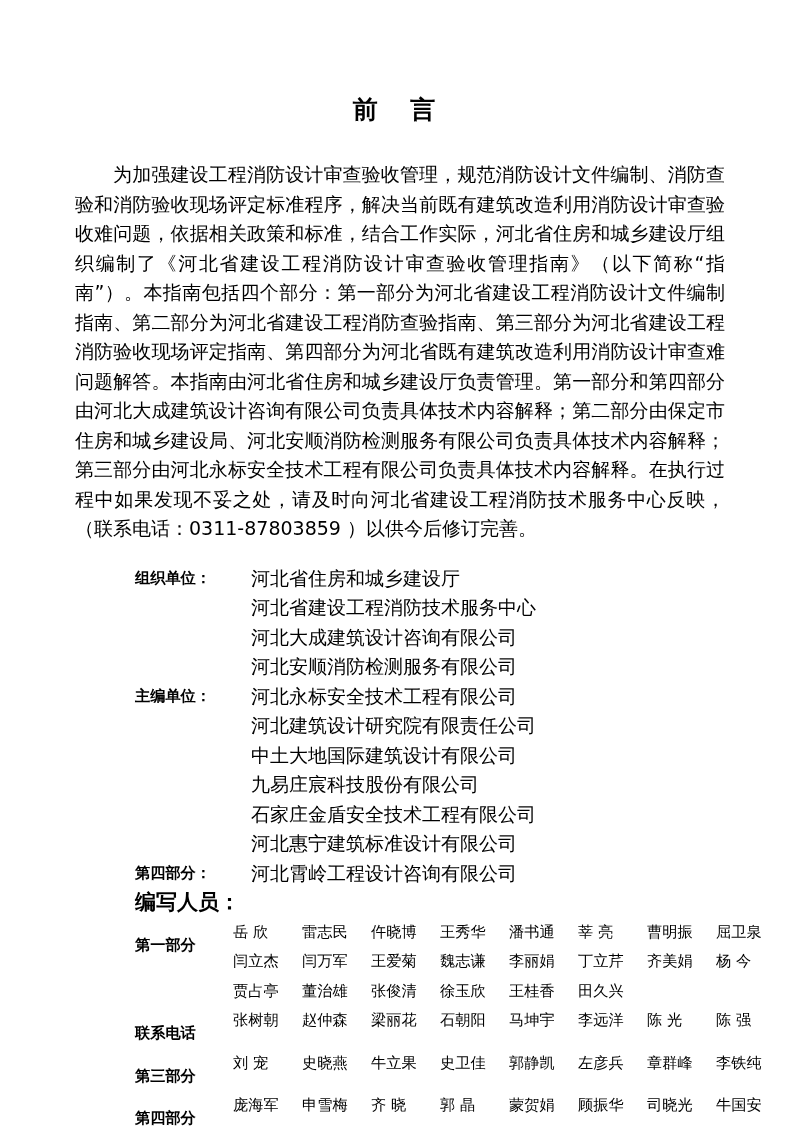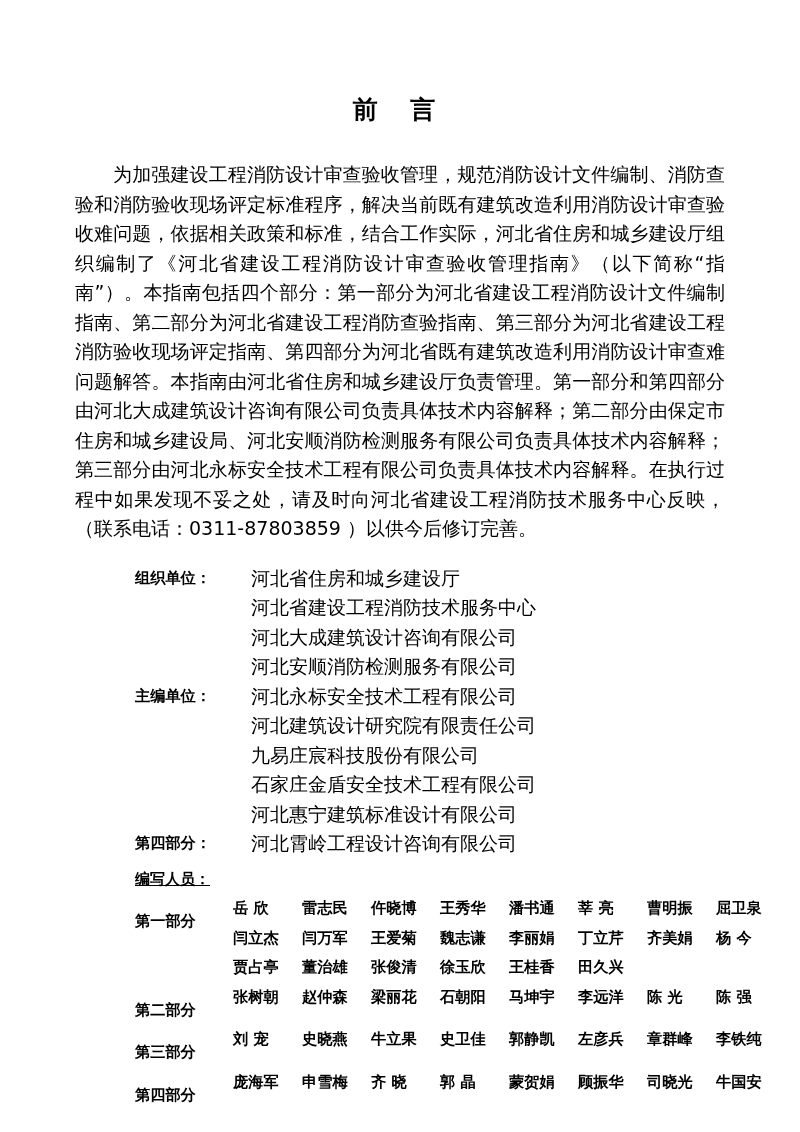--- a/index.html
+++ b/index.html
@@ -58,26 +58,25 @@
     white-space: nowrap;
   }
   .unit-values {
     flex: 1;
   }
   .unit-value {
     font-size: 19px;
     line-height: 29.5px;
   }
   .writers-head {
-    margin-top: 6px;
+    margin-top: 0;
     padding-left: 60px;
-    font-size: 15px;
-    font-weight: bold;
-    line-height: 29.5px;
-    text-decoration: underline;
+    font-size: 21px;
+    font-weight: bold;
+    line-height: 29.5px;
   }
   .people {
     padding-left: 60px;
   }
   .person-block {
     display: flex;
     align-items: flex-start;
   }
   .person-label {
     width: 98px;
@@ -94,21 +93,20 @@
   .person-row {
     display: flex;
     line-height: 29.5px;
   }
   .person-name {
     width: 69px;
     flex: 0 0 69px;
     font-size: 15.2px;
     line-height: 29.5px;
     white-space: nowrap;
-    font-weight: bold;
   }
 </style>
 </head>
 <body>
 
 <div class="page">
 
   <div class="doc-title">前     言</div>
 
   <div class="intro">为加强建设工程消防设计审查验收管理，规范消防设计文件编制、消防查验和消防验收现场评定标准程序，解决当前既有建筑改造利用消防设计审查验收难问题，依据相关政策和标准，结合工作实际，河北省住房和城乡建设厅组织编制了《河北省建设工程消防设计审查验收管理指南》（以下简称“指南”）。本指南包括四个部分：第一部分为河北省建设工程消防设计文件编制指南、第二部分为河北省建设工程消防查验指南、第三部分为河北省建设工程消防验收现场评定指南、第四部分为河北省既有建筑改造利用消防设计审查难问题解答。本指南由河北省住房和城乡建设厅负责管理。第一部分和第四部分由河北大成建筑设计咨询有限公司负责具体技术内容解释；第二部分由保定市住房和城乡建设局、河北安顺消防检测服务有限公司负责具体技术内容解释；第三部分由河北永标安全技术工程有限公司负责具体技术内容解释。在执行过程中如果发现不妥之处，请及时向河北省建设工程消防技术服务中心反映，（联系电话：0311-87803859 ）以供今后修订完善。</div>
@@ -126,20 +124,21 @@
           <div class="unit-value">河北省建设工程消防技术服务中心</div>
           <div class="unit-value">河北大成建筑设计咨询有限公司</div>
           <div class="unit-value">河北安顺消防检测服务有限公司</div>
           <div class="unit-value">河北永标安全技术工程有限公司</div>
         </div>
       </div>
       <div class="unit-block">
         <div class="unit-label">第四部分：</div>
         <div class="unit-values">
           <div class="unit-value">河北建筑设计研究院有限责任公司</div>
+          <div class="unit-value">中土大地国际建筑设计有限公司</div>
           <div class="unit-value">九易庄宸科技股份有限公司</div>
           <div class="unit-value">石家庄金盾安全技术工程有限公司</div>
           <div class="unit-value">河北惠宁建筑标准设计有限公司</div>
           <div class="unit-value">河北霄岭工程设计咨询有限公司</div>
         </div>
       </div>
     </div>
 
   <div class="writers-head">编写人员：</div>
 
@@ -171,21 +170,21 @@
             <div class="person-name">贾占亭</div>
             <div class="person-name">董治雄</div>
             <div class="person-name">张俊清</div>
             <div class="person-name">徐玉欣</div>
             <div class="person-name">王桂香</div>
             <div class="person-name">田久兴</div>
           </div>
         </div>
       </div>
       <div class="person-block">
-        <div class="person-label">第二部分</div>
+        <div class="person-label">联系电话</div>
         <div class="person-rows">
           <div class="person-row">
             <div class="person-name">张树朝</div>
             <div class="person-name">赵仲森</div>
             <div class="person-name">梁丽花</div>
             <div class="person-name">石朝阳</div>
             <div class="person-name">马坤宇</div>
             <div class="person-name">李远洋</div>
             <div class="person-name">陈  光</div>
             <div class="person-name">陈  强</div>

